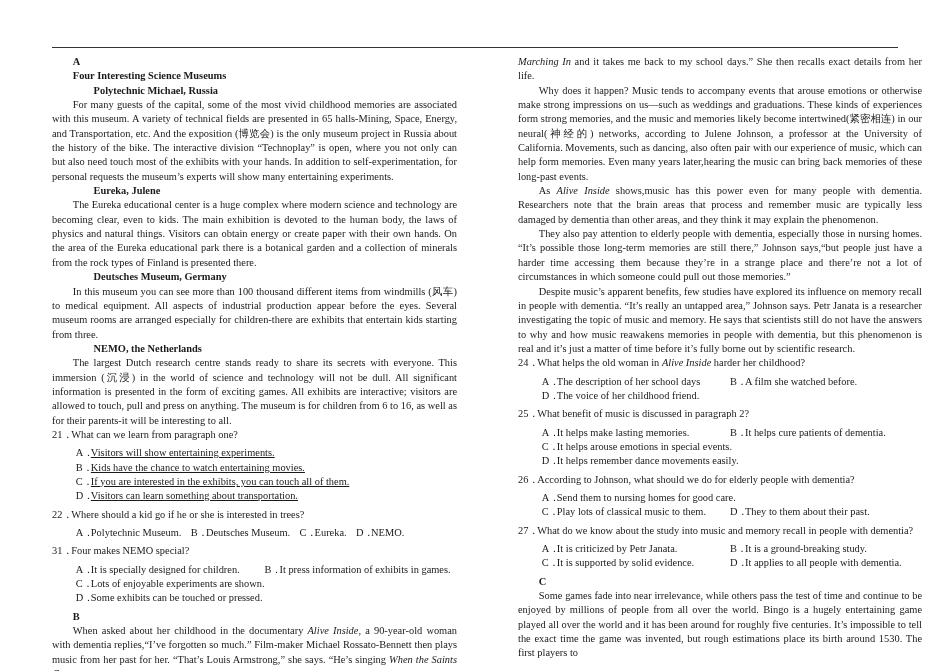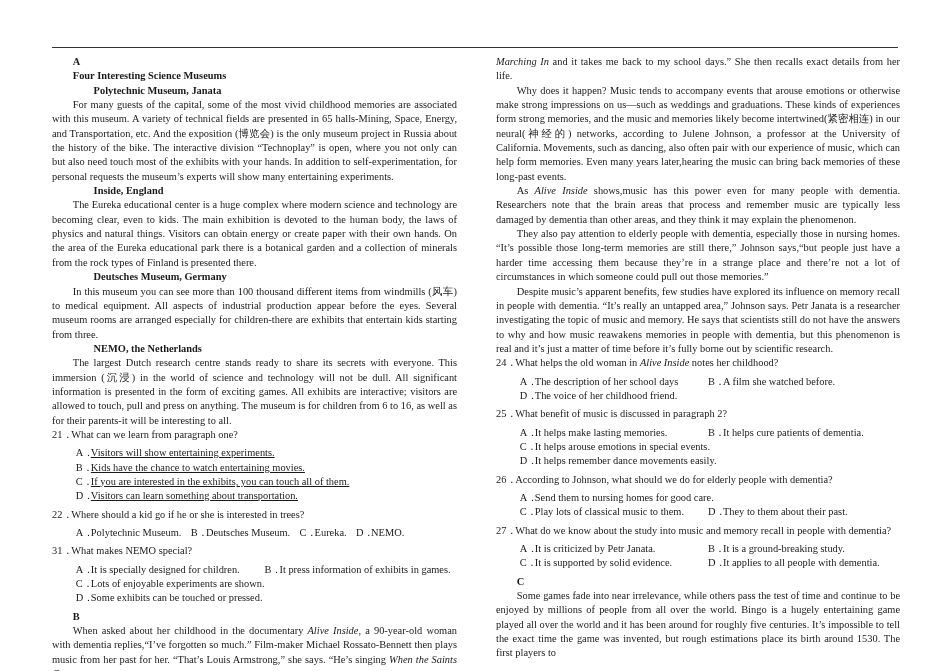--- a/index.html
+++ b/index.html
@@ -2,21 +2,21 @@
 <html><head>
 <meta charset="utf-8">
 <style>
   html, body { margin: 0; padding: 0; background: #ffffff; }
   body { width: 950px; height: 671px; position: relative; overflow: hidden;
          font-family: "Liberation Serif", "DejaVu Serif", serif; color: #1a1a1a; }
   .rule { position: absolute; left: 52px; top: 47px; width: 846px; height: 0;
           border-top: 1.2px solid #333; }
   .col { position: absolute; top: 55px; font-size: 10.4px; line-height: 14.35px; }
   .col.left { left: 52px; width: 405px; }
-  .col.right { left: 496px; width: 404px; }
+  .col.right { left: 518px; width: 404px; }
   .col p { margin: 0; text-align: justify; text-indent: 2em; }
   .col p.noindent { text-indent: 0; }
   .center { text-align: center; font-weight: bold; margin: 0; }
   .subhead { font-weight: bold; margin: 0; padding-left: 2em; }
   .q { margin: 0; padding-left: 1.85em; text-indent: -1.85em; }
   .q .num { display: inline-block; width: 1.85em; text-indent: 0; }
   .opts { margin: 4px; padding-left: 1.9em; display: flex; flex-wrap: wrap; }
   .opt { white-space: nowrap; }
   .opt .lbl { display: inline-block; width: 1.45em; }
   .opts.w4 .opt { margin-right: 0.9em; }
@@ -27,24 +27,24 @@
 </style>
 </head>
 <body>
 
 <div class="rule"></div>
 
 <div class="col left">
   <p class="center">A</p>
   <p class="center">Four Interesting Science Museums</p>
 
-  <p class="subhead">Polytechnic Museum, Janata</p>
+  <p class="subhead">Polytechnic Michael, Russia</p>
   <p>For many guests of the capital, some of the most vivid childhood memories are associated with this museum. A variety of technical fields are presented in 65 halls-Mining, Space, Energy, and Transportation, etc. And the exposition (博览会) is the only museum project in Russia about the history of the bike. The interactive division “Technoplay” is open, where you not only can but also need touch most of the exhibits with your hands. In addition to self-experimentation, for personal requests the museum’s experts will show many entertaining experiments.</p>
 
-  <p class="subhead">Inside, England</p>
+  <p class="subhead">Eureka, Julene</p>
   <p>The Eureka educational center is a huge complex where modern science and technology are becoming clear, even to kids. The main exhibition is devoted to the human body, the laws of physics and natural things. Visitors can obtain energy or create paper with their own hands. On the area of the Eureka educational park there is a botanical garden and a collection of minerals from the rock types of Finland is presented there.</p>
 
   <p class="subhead">Deutsches Museum, Germany</p>
   <p>In this museum you can see more than 100 thousand different items from windmills (风车) to medical equipment. All aspects of industrial production appear before the eyes. Several museum rooms are arranged especially for children-there are exhibits that entertain kids starting from three.</p>
 
   <p class="subhead">NEMO, the Netherlands</p>
   <p>The largest Dutch research centre stands ready to share its secrets with everyone. This immersion (沉浸) in the world of science and technology will not be dull. All significant information is presented in the form of exciting games. All exhibits are interactive; visitors are allowed to touch, pull and press on anything. The museum is for children from 6 to 16, as well as for their parents-it will be interesting to all.</p>
 
   <div class="q">
     <span class="num">21．</span><span>What can we learn from paragraph one?</span>
@@ -60,42 +60,42 @@
     <span class="num">22．</span><span>Where should a kid go if he or she is interested in trees?</span>
   </div>
   <div class="opts w4">
     <div class="opt"><span class="lbl">A．</span><span>Polytechnic Museum.</span></div>
     <div class="opt"><span class="lbl">B．</span><span>Deutsches Museum.</span></div>
     <div class="opt"><span class="lbl">C．</span><span>Eureka.</span></div>
     <div class="opt"><span class="lbl">D．</span><span>NEMO.</span></div>
   </div>
 
   <div class="q">
-    <span class="num">31．</span><span>What makes NEMO special?</span>
+    <span class="num">31．</span><span>Four makes NEMO special?</span>
   </div>
   <div class="opts w2">
     <div class="opt"><span class="lbl">A．</span><span>It is specially designed for children.</span></div>
     <div class="opt"><span class="lbl">B．</span><span>It press information of exhibits in games.</span></div>
     <div class="opt wide"><span class="lbl">C．</span><span>Lots of enjoyable experiments are shown.</span></div>
     <div class="opt wide"><span class="lbl">D．</span><span>Some exhibits can be touched or pressed.</span></div>
   </div>
 
   <p class="center">B</p>
   <p><span>When asked about her childhood in the documentary </span><em>Alive Inside</em><span>, a 90-year-old woman with dementia replies,“I’ve forgotten so much.” Film-maker Michael Rossato-Bennett then plays music from her past for her. “That’s Louis Armstrong,” she says. “He’s singing </span><em>When the Saints Go</em></p>
 </div>
 
 <div class="col right">
   <p class="noindent"><em>Marching In</em><span> and it takes me back to my school days.” She then recalls exact details from her life.</span></p>
   <p>Why does it happen? Music tends to accompany events that arouse emotions or otherwise make strong impressions on us—such as weddings and graduations. These kinds of experiences form strong memories, and the music and memories likely become intertwined(紧密相连) in our neural(神经的) networks, according to Julene Johnson, a professor at the University of California. Movements, such as dancing, also often pair with our experience of music, which can help form memories. Even many years later,hearing the music can bring back memories of these long-past events.</p>
   <p><span>As </span><em>Alive Inside</em><span> shows,music has this power even for many people with dementia. Researchers note that the brain areas that process and remember music are typically less damaged by dementia than other areas, and they think it may explain the phenomenon.</span></p>
   <p>They also pay attention to elderly people with dementia, especially those in nursing homes. “It’s possible those long-term memories are still there,” Johnson says,“but people just have a harder time accessing them because they’re in a strange place and there’re not a lot of circumstances in which someone could pull out those memories.”</p>
   <p>Despite music’s apparent benefits, few studies have explored its influence on memory recall in people with dementia. “It’s really an untapped area,” Johnson says. Petr Janata is a researcher investigating the topic of music and memory. He says that scientists still do not have the answers to why and how music reawakens memories in people with dementia, but this phenomenon is real and it’s just a matter of time before it’s fully borne out by scientific research.</p>
 
   <div class="q">
-    <span class="num">24．</span><span>What helps the old woman in </span><em>Alive Inside</em><span> notes her childhood?</span>
+    <span class="num">24．</span><span>What helps the old woman in </span><em>Alive Inside</em><span> harder her childhood?</span>
   </div>
   <div class="opts w2">
     <div class="opt"><span class="lbl">A．</span><span>The description of her school days</span></div>
     <div class="opt"><span class="lbl">B．</span><span>A film she watched before.</span></div>
     <div class="opt"><span class="lbl">D．</span><span>The voice of her childhood friend.</span></div>
   </div>
 
   <div class="q">
     <span class="num">25．</span><span>What benefit of music is discussed in paragraph 2?</span>
   </div>

